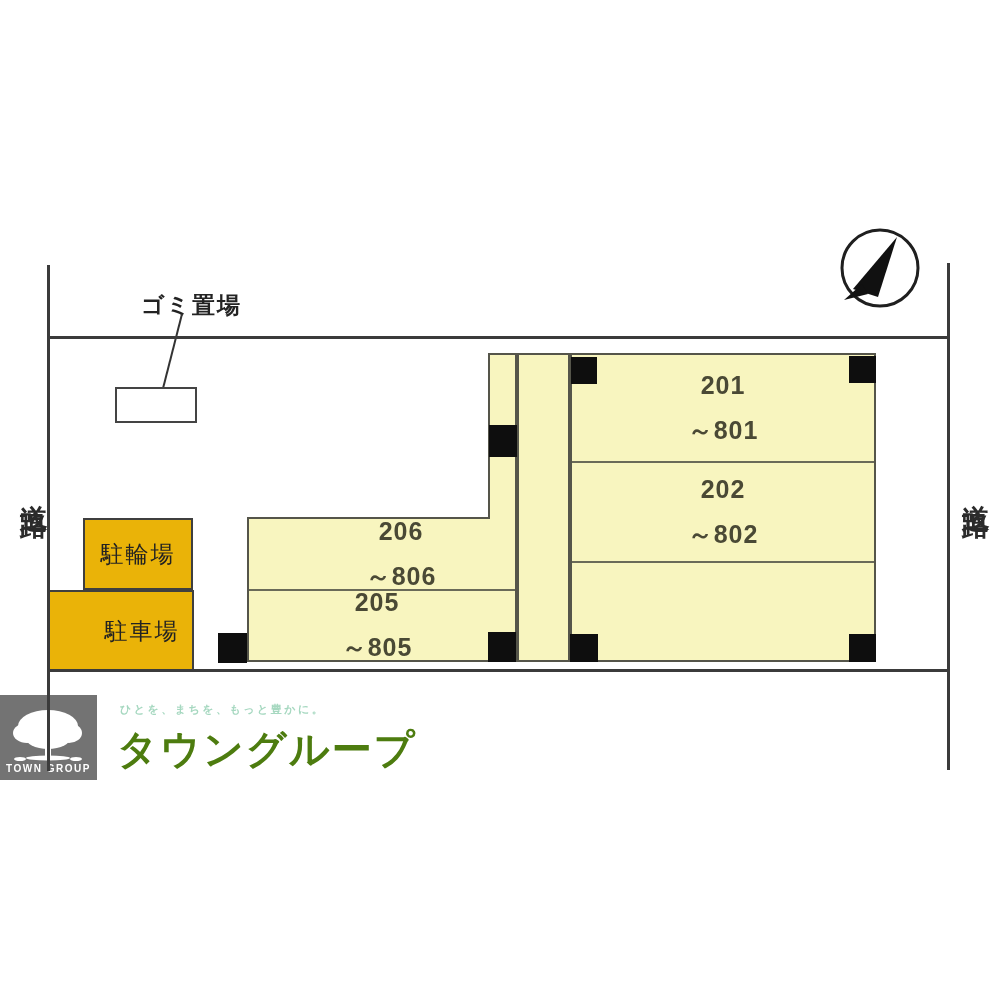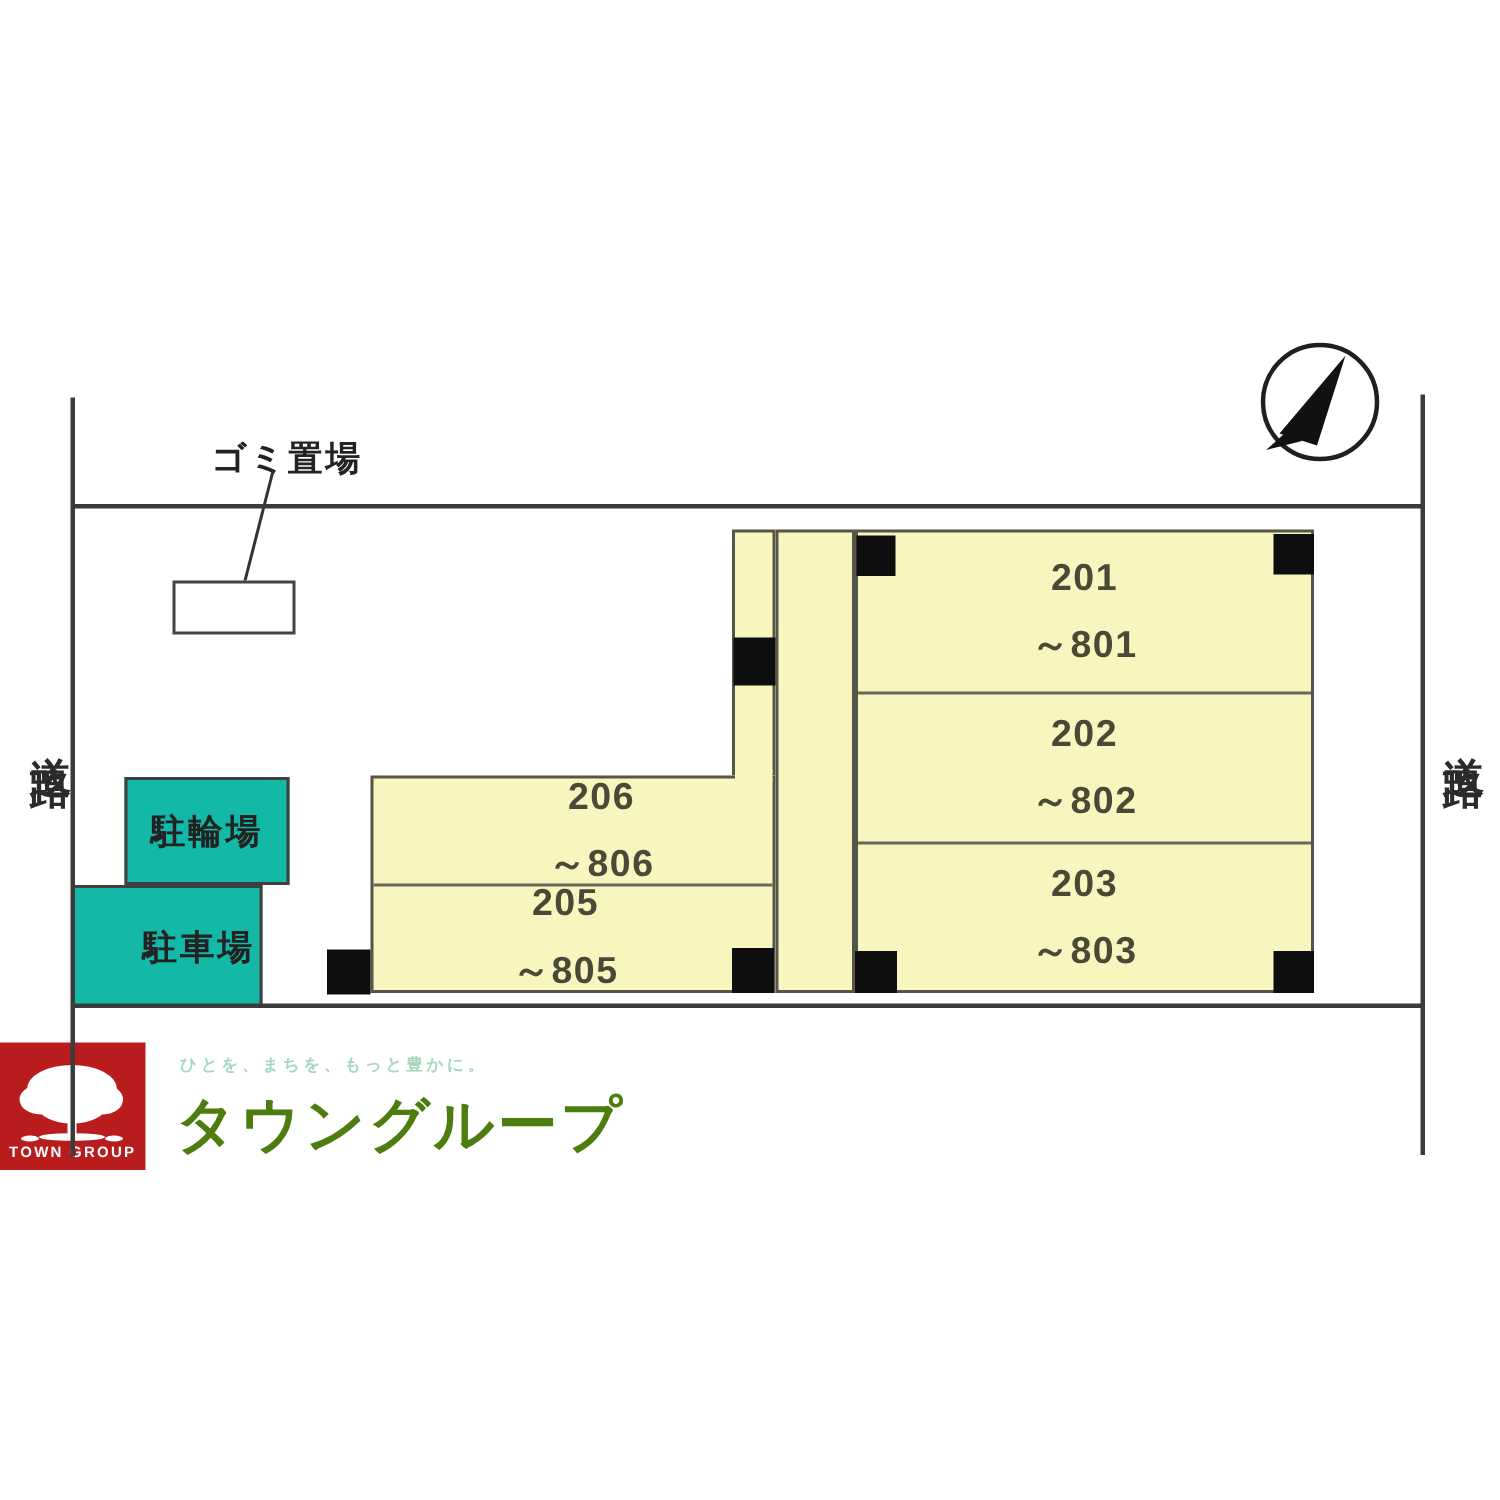--- a/index.html
+++ b/index.html
@@ -17,32 +17,32 @@
   .patch{background:#f8f5bf;z-index:2;}
   .divider{background:#6a6a58;z-index:2;}
   .column{background:#0e0e0e;z-index:3;}
   
   .room-label{
     z-index:4;display:flex;flex-direction:column;align-items:center;justify-content:center;
     font-size:25px;font-weight:bold;line-height:29px;color:#4a4935;letter-spacing:1px;gap:16px;
   }
   
   .outbuilding{
-    background:#14b8a6;border:2px solid #3f3f3f;box-sizing:border-box;z-index:2;
+    background:#eab308;border:2px solid #3f3f3f;box-sizing:border-box;z-index:2;
     display:flex;align-items:center;justify-content:center;
-    font-size:23px;font-weight:bold;color:#222222;letter-spacing:2px;
+    font-size:23px;font-weight:normal;color:#222222;letter-spacing:2px;
   }
   .garbage-box{background:#ffffff;border:2px solid #444444;box-sizing:border-box;z-index:2;}
   .jp-label{font-weight:bold;color:#232323;}
   .road-label{
     writing-mode:vertical-rl;text-orientation:upright;
     font-size:28px;font-weight:bold;color:#2b2b2b;letter-spacing:7px;z-index:2;
   }
   
-  .logo-square{background:#b91c1c;z-index:1;}
+  .logo-square{background:#737373;z-index:1;}
   .logo-caption{
     position:absolute;left:0;bottom:6px;width:100%;text-align:center;
     color:#ffffff;font-size:10px;font-weight:bold;letter-spacing:1.5px;
   }
   .tagline{font-size:11px;font-weight:bold;color:#a6d8c0;letter-spacing:2.5px;z-index:1;}
   .brand{font-size:40px;font-weight:bold;color:#4d7c0f;letter-spacing:2px;z-index:1;}
 </style>
 </head>
 <body>
 
@@ -88,37 +88,33 @@
   <div class="abs column" style="left:849px;top:634px;width:27px;height:28px;"></div>
 
   <div class="abs room-label" style="left:570px;top:355px;width:306px;height:106px;">
     <span>201</span>
     <span>～801</span>
   </div>
   <div class="abs room-label" style="left:570px;top:463px;width:306px;height:98px;">
     <span>202</span>
     <span>～802</span>
   </div>
-  <div class="abs room-label" style="left:570px;top:563px;width:306px;height:97px;">
-    <span>203</span>
-    <span>～803</span>
-  </div>
   <div class="abs room-label" style="left:247px;top:518px;width:260px;height:71px;padding-left:24px;">
     <span>206</span>
     <span>～806</span>
   </div>
   <div class="abs room-label" style="left:247px;top:590px;width:260px;height:70px;">
     <span>205</span>
     <span>～805</span>
   </div>
 
   <div class="abs outbuilding" style="left:83px;top:518px;width:110px;height:72px;">
     <span>駐輪場</span>
   </div>
-  <div class="abs outbuilding" style="left:48px;top:590px;width:127px;height:82px;padding-left:42px;">
+  <div class="abs outbuilding" style="left:48px;top:590px;width:146px;height:82px;padding-left:42px;">
     <span>駐車場</span>
   </div>
 
   <div class="abs logo-square" style="left:0px;top:695px;width:97px;height:85px;">
     <svg width="97" height="85" viewBox="0 0 97 85">
       <ellipse cx="48" cy="31" rx="30" ry="16" fill="#ffffff"></ellipse>
       <ellipse cx="27" cy="38" rx="14" ry="10" fill="#ffffff"></ellipse>
       <ellipse cx="69" cy="38" rx="13" ry="10" fill="#ffffff"></ellipse>
       <ellipse cx="48" cy="42" rx="23" ry="12" fill="#ffffff"></ellipse>
       <rect x="45" y="46" width="6" height="17" fill="#ffffff"></rect>

